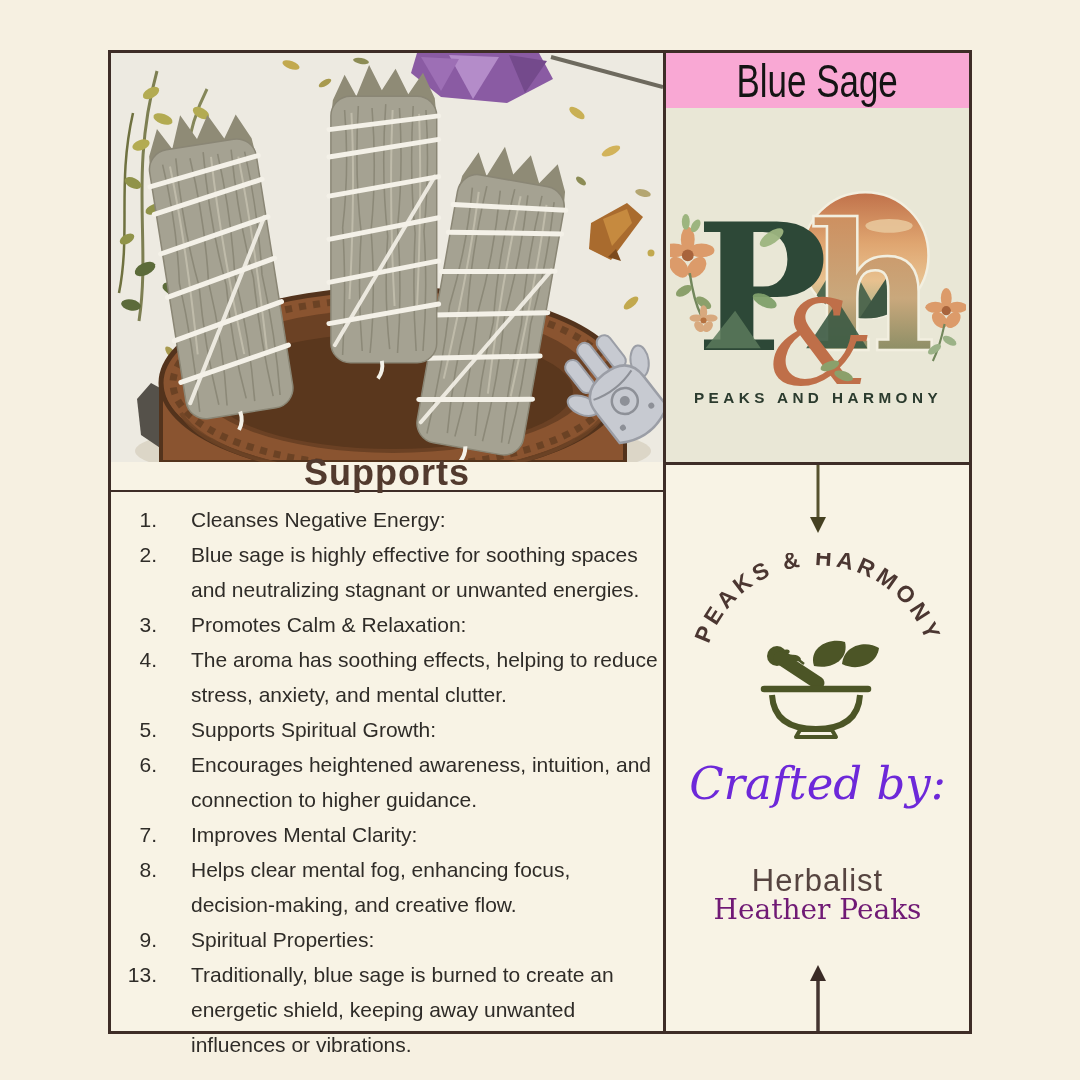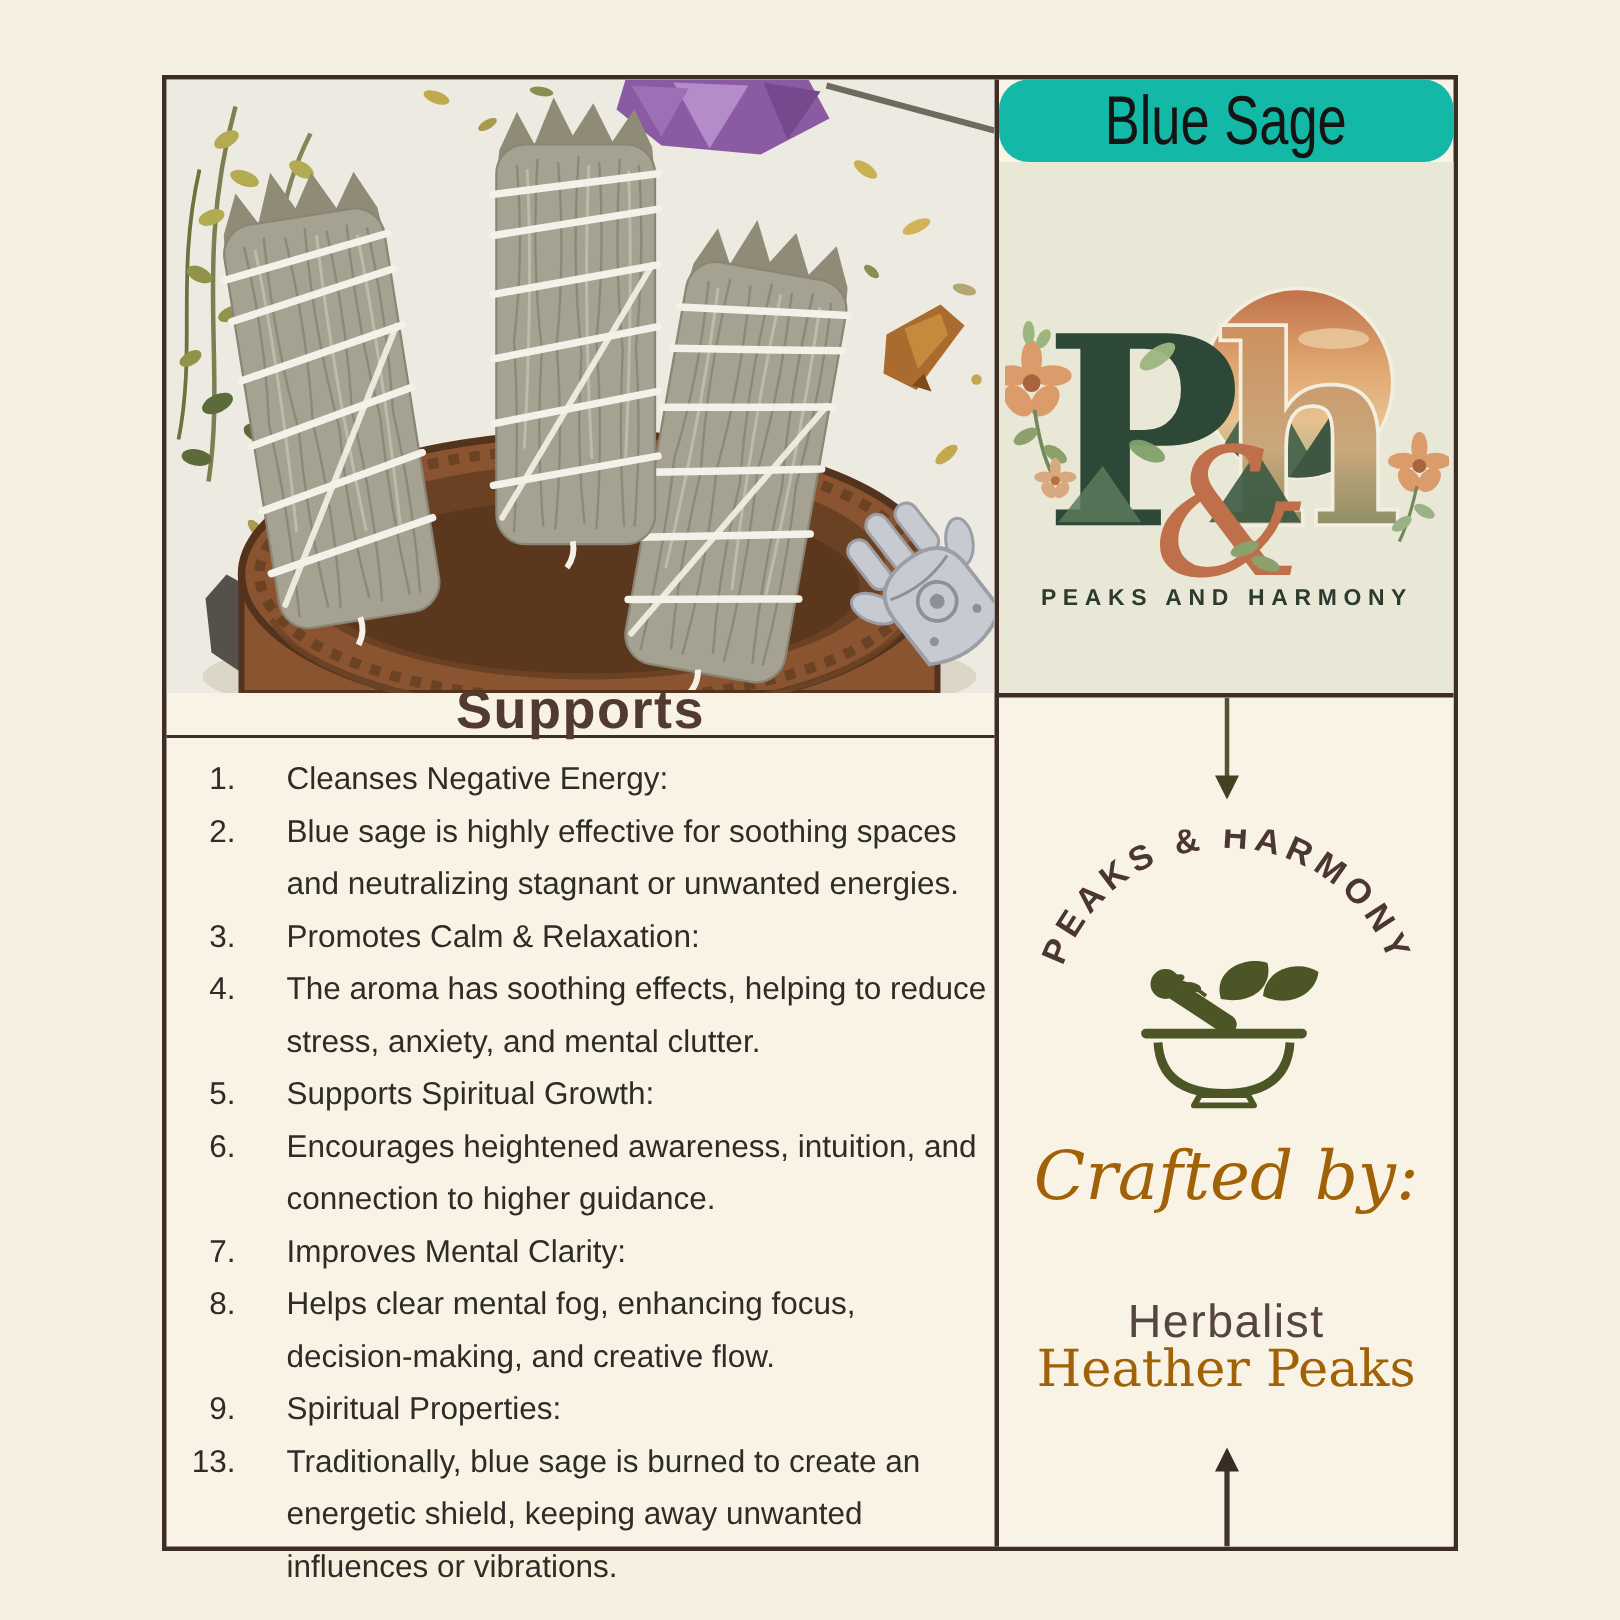--- a/index.html
+++ b/index.html
@@ -21,42 +21,42 @@
   }
   .benefits-line{position:absolute;top:437px;left:0;right:0;border-top:2px solid #3e2d27;z-index:1;}
   .benefits-list{position:absolute;top:449px;left:4px;right:2px;color:#2f2c28;}
   .b-item{display:flex;font-size:21px;line-height:35px;}
   .b-num{flex:none;width:42px;text-align:right;padding-right:5px;}
   .b-txt{flex:1;padding-right:2px;margin-left:29px;}
   
   .right-col{position:absolute;left:555px;top:0;right:0;bottom:0;}
   .title-area{
     position:absolute;top:0;left:0;right:0;height:55px;
-    display:flex;align-items:flex-start;justify-content:center;background:#14b8a6;border-radius:20px;
+    display:flex;align-items:center;justify-content:center;background:#f9a8d4;
   }
   .title-area .t{
     font-size:46px;font-weight:500;color:#141414;display:inline-block;
     transform:scaleX(0.76);white-space:nowrap;letter-spacing:0px;
   }
   .logo-area{
     position:absolute;top:55px;left:0;right:0;height:354px;background:#e9e7d6;
     display:flex;align-items:center;justify-content:center;
   }
   .lower{position:absolute;top:409px;left:0;right:0;bottom:0;border-top:3px solid #3e2d27;background:#f8f3e5;}
   .arrow-down{position:absolute;top:0;left:50%;transform:translateX(-50%);}
   .arch{position:absolute;top:88px;left:50%;transform:translateX(-50%);}
   .mortar{position:absolute;top:170px;left:50%;transform:translateX(-50%);}
   .crafted{
     position:absolute;top:292px;left:0;right:0;text-align:center;
-    font-family:"DejaVu Serif", serif;font-style:italic;font-size:45px;color:#a16207;
+    font-family:"DejaVu Serif", serif;font-style:italic;font-size:45px;color:#6d28d9;
   }
   .role{position:absolute;top:398px;left:0;right:0;text-align:center;font-size:31px;color:#564440;letter-spacing:1px;}
   .maker-name{
     position:absolute;top:428px;left:0;right:0;text-align:center;
-    font-family:"DejaVu Serif", serif;font-size:34px;color:#a16207;
+    font-family:"DejaVu Serif", serif;font-size:28px;color:#701a75;
   }
   .arrow-up{position:absolute;bottom:0;left:50%;transform:translateX(-50%);}
 </style>
 </head>
 <body>
 
 <div class="card">
 
   <div class="left-col">
 

